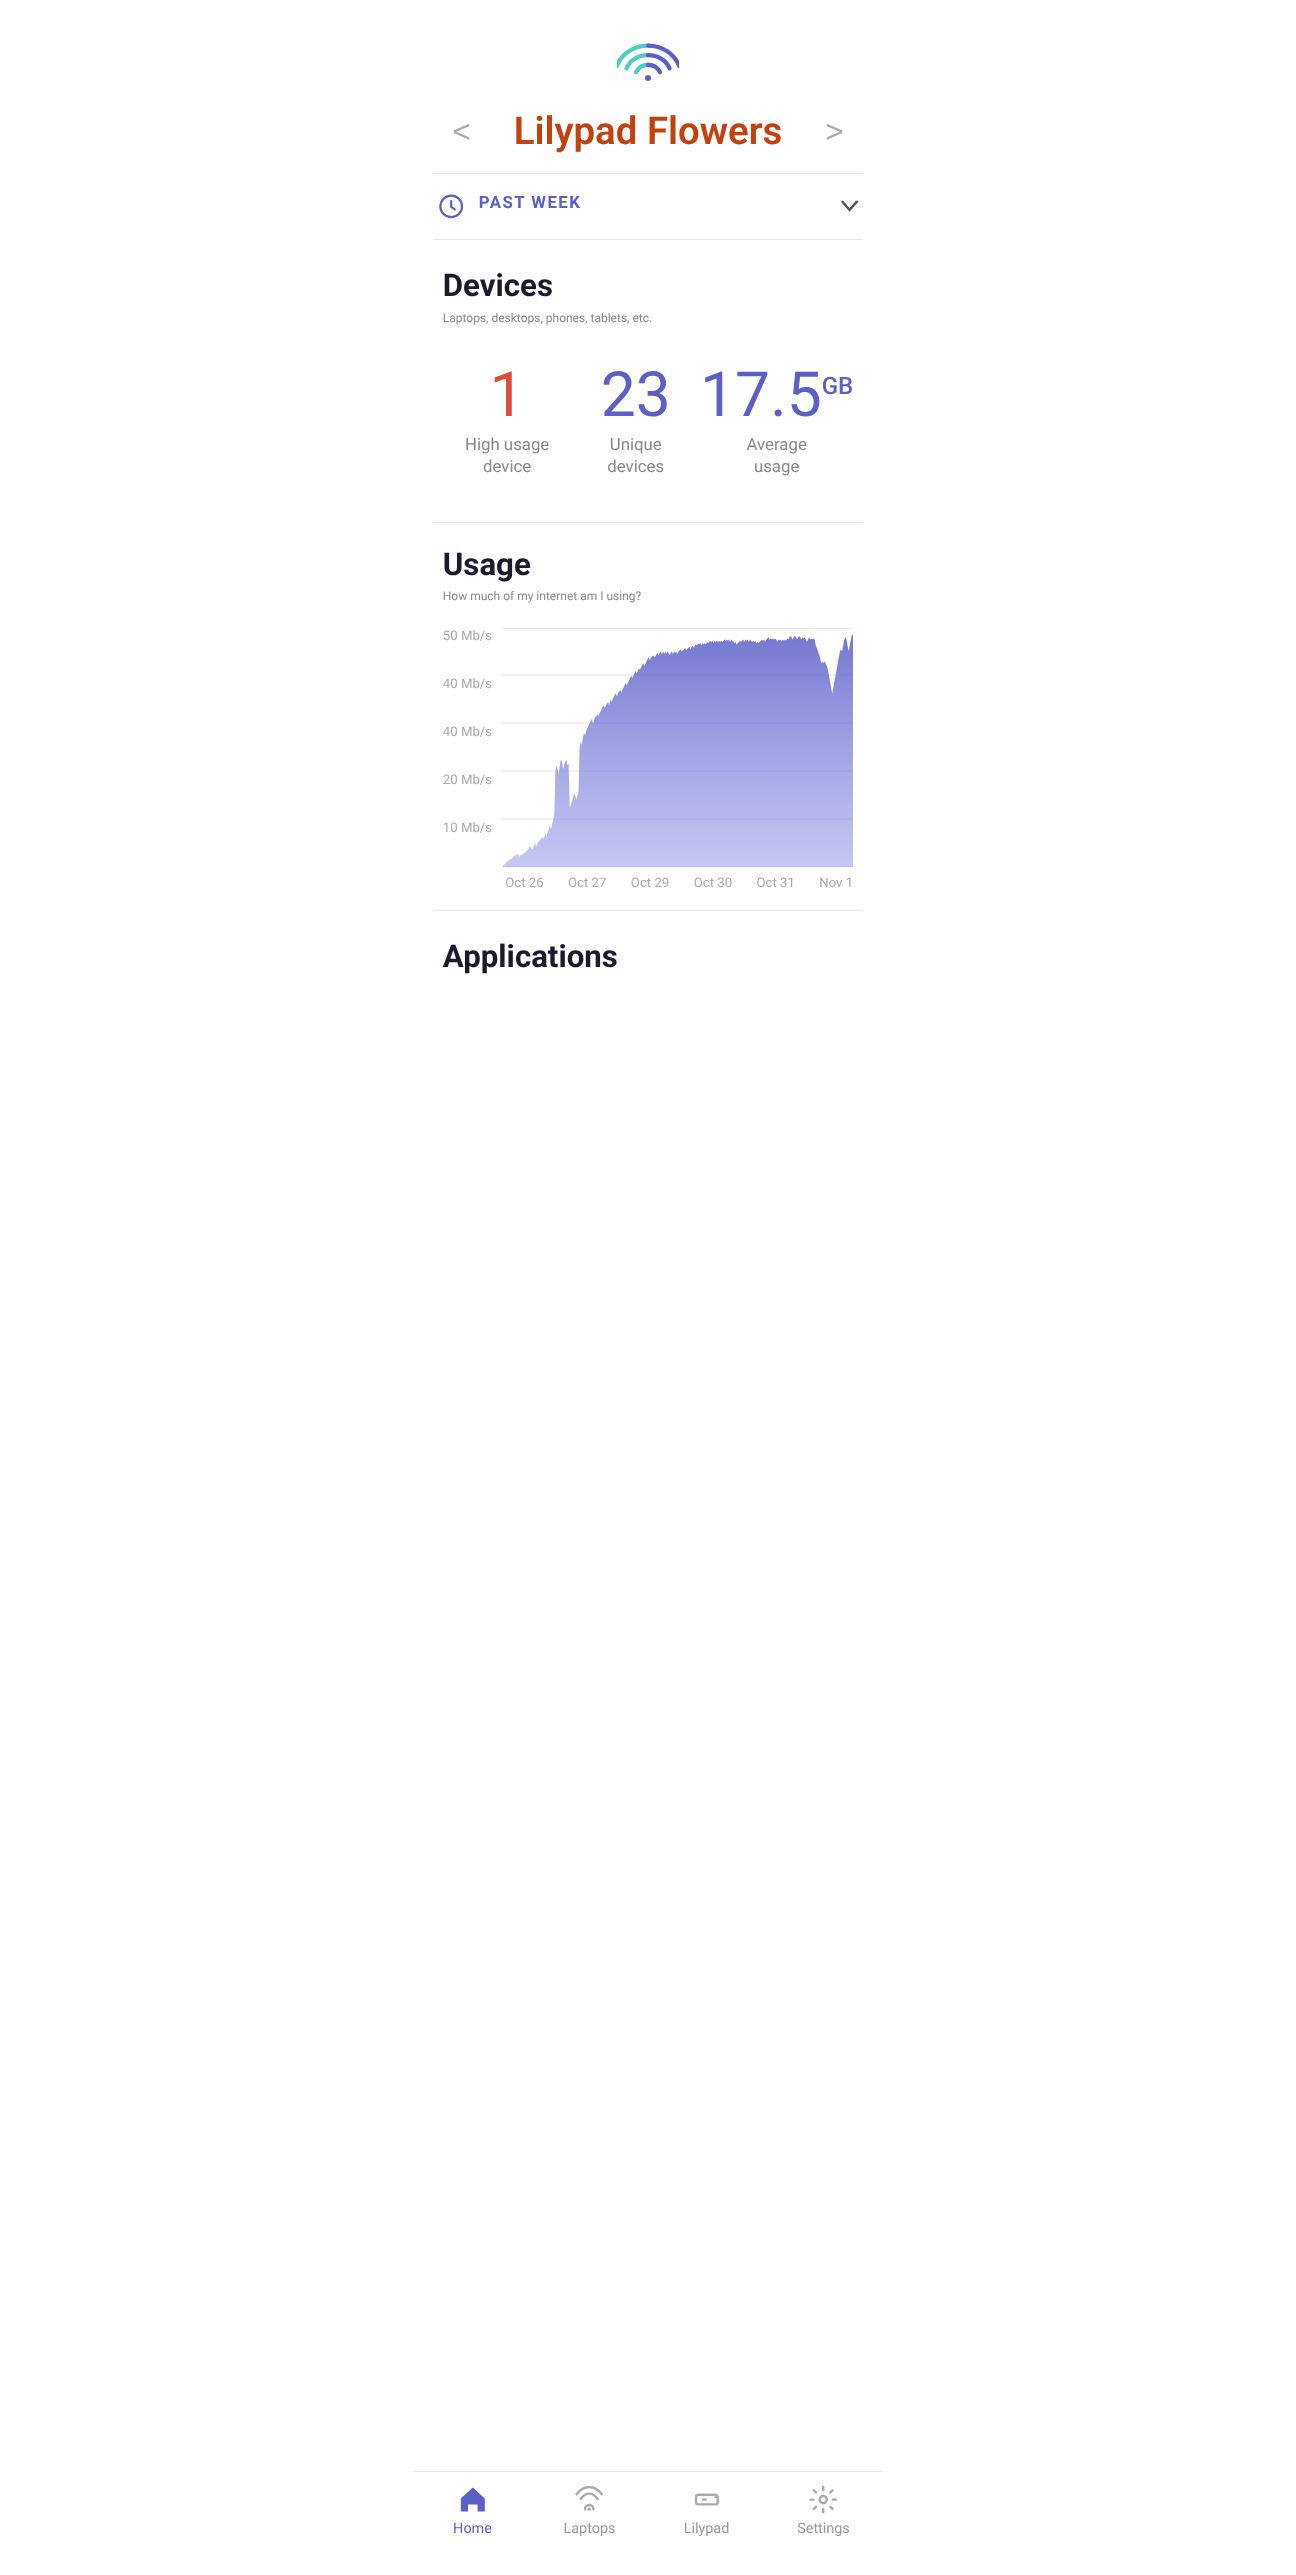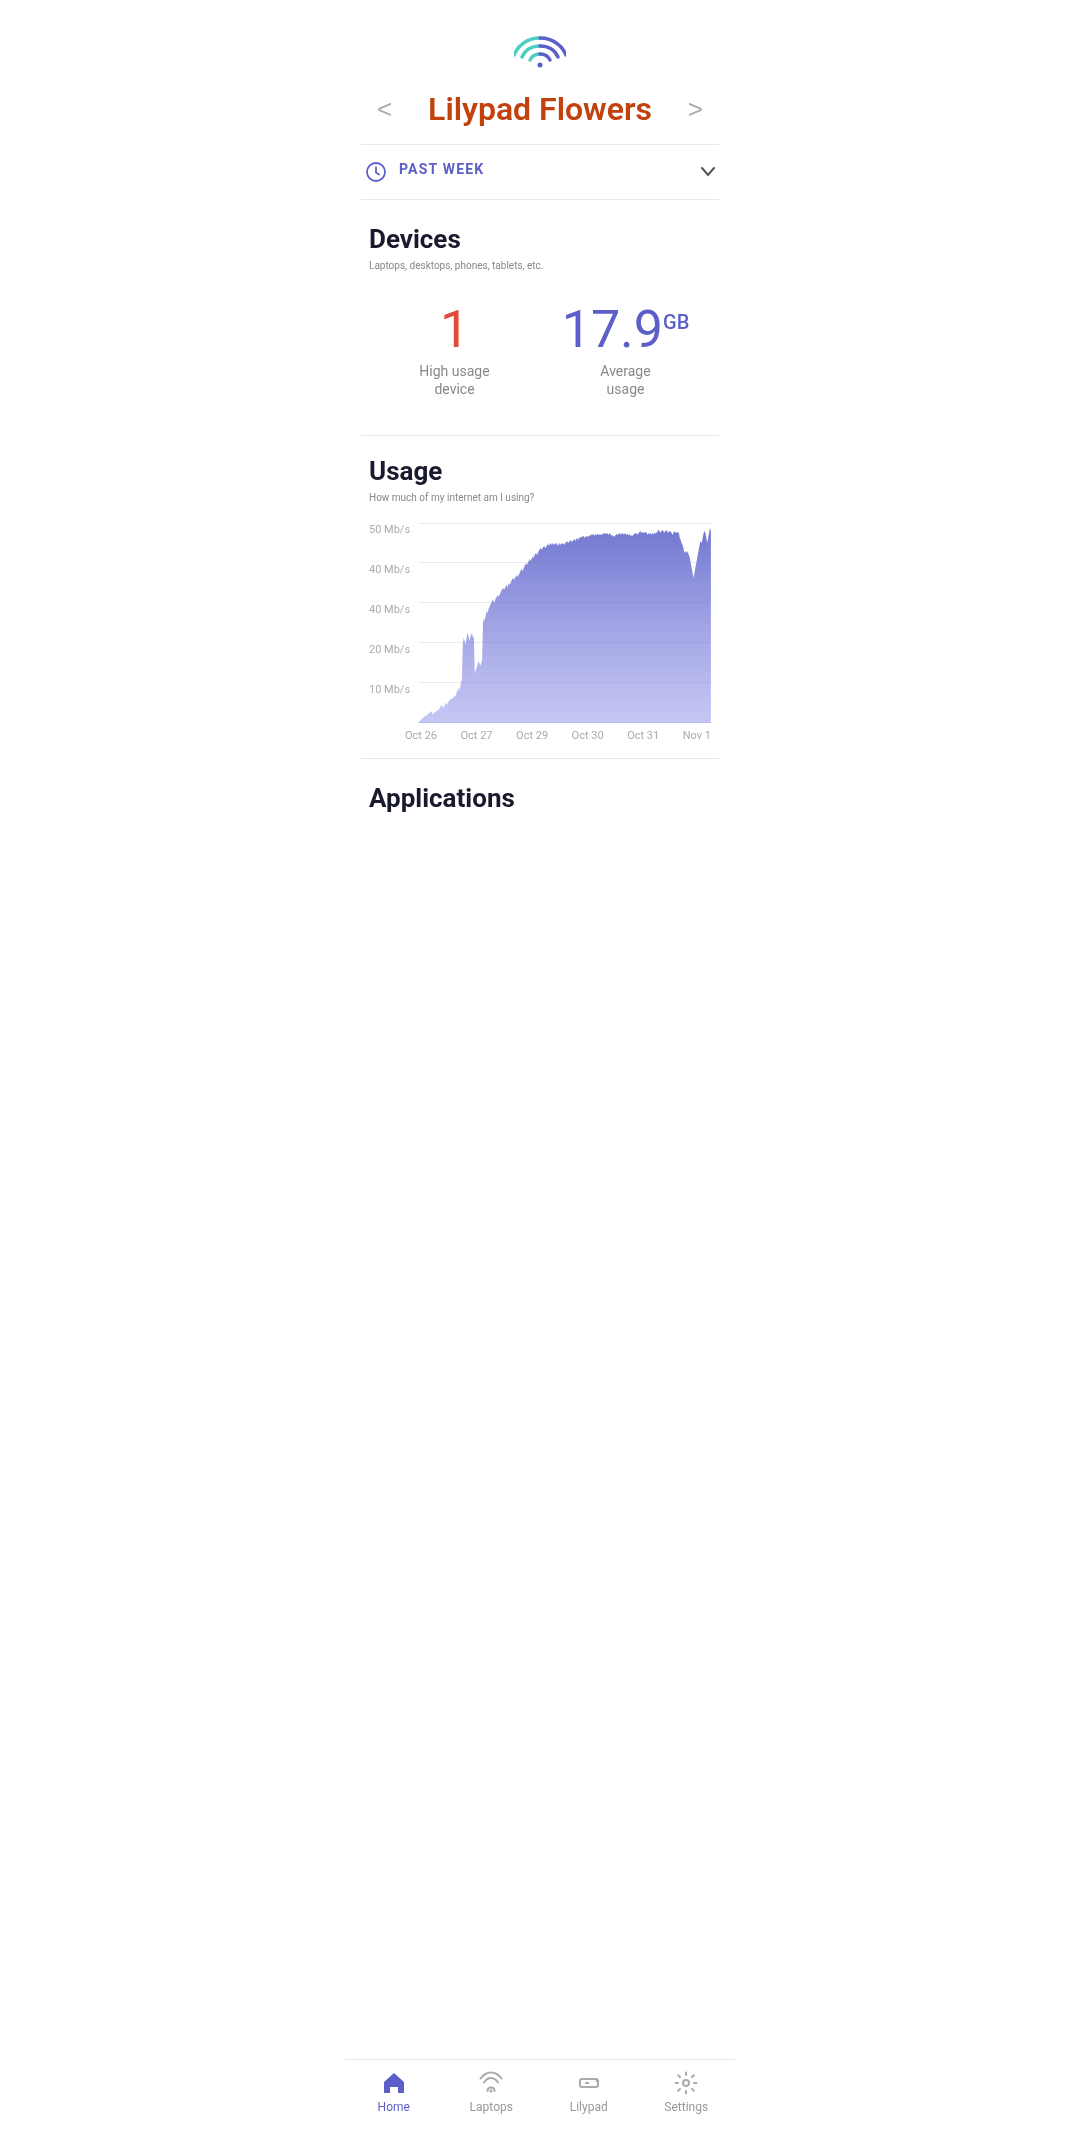--- a/index.html
+++ b/index.html
@@ -158,21 +158,21 @@
     .chart-svg {
       position: absolute;
       bottom: 0;
       left: 0;
       width: 100%;
       height: 200px;
     }
     .x-axis {
       display: flex;
       justify-content: space-between;
-      margin-left: 36px;
+      margin-left: 52px;
       margin-top: 6px;
     }
     .x-label {
       font-size: 11px;
       color: #aaa;
     }
     .applications-section {
       padding: 24px 24px 100px;
     }
     
@@ -253,22 +253,26 @@
 
 <div class="section">
   <div class="section-title">Devices</div>
   <div class="section-subtitle">Laptops, desktops, phones, tablets, etc.</div>
   <div class="stats-row">
     <div class="stat-item">
       <span class="stat-number red">1</span>
       <span class="stat-label">High usage<br>device</span>
     </div>
     <div class="stat-item">
+      <span class="stat-number blue">23</span>
+      <span class="stat-label">Unique<br>devices</span>
+    </div>
+    <div class="stat-item">
       <span class="stat-number blue">
-        <span>17.9</span><sup>GB</sup>
+        <span>17.5</span><sup>GB</sup>
       </span>
       <span class="stat-label">Average<br>usage</span>
     </div>
   </div>
 </div>
 
 <div class="divider"></div>
 
 <div class="chart-section">
   <div class="section-title">Usage</div>

